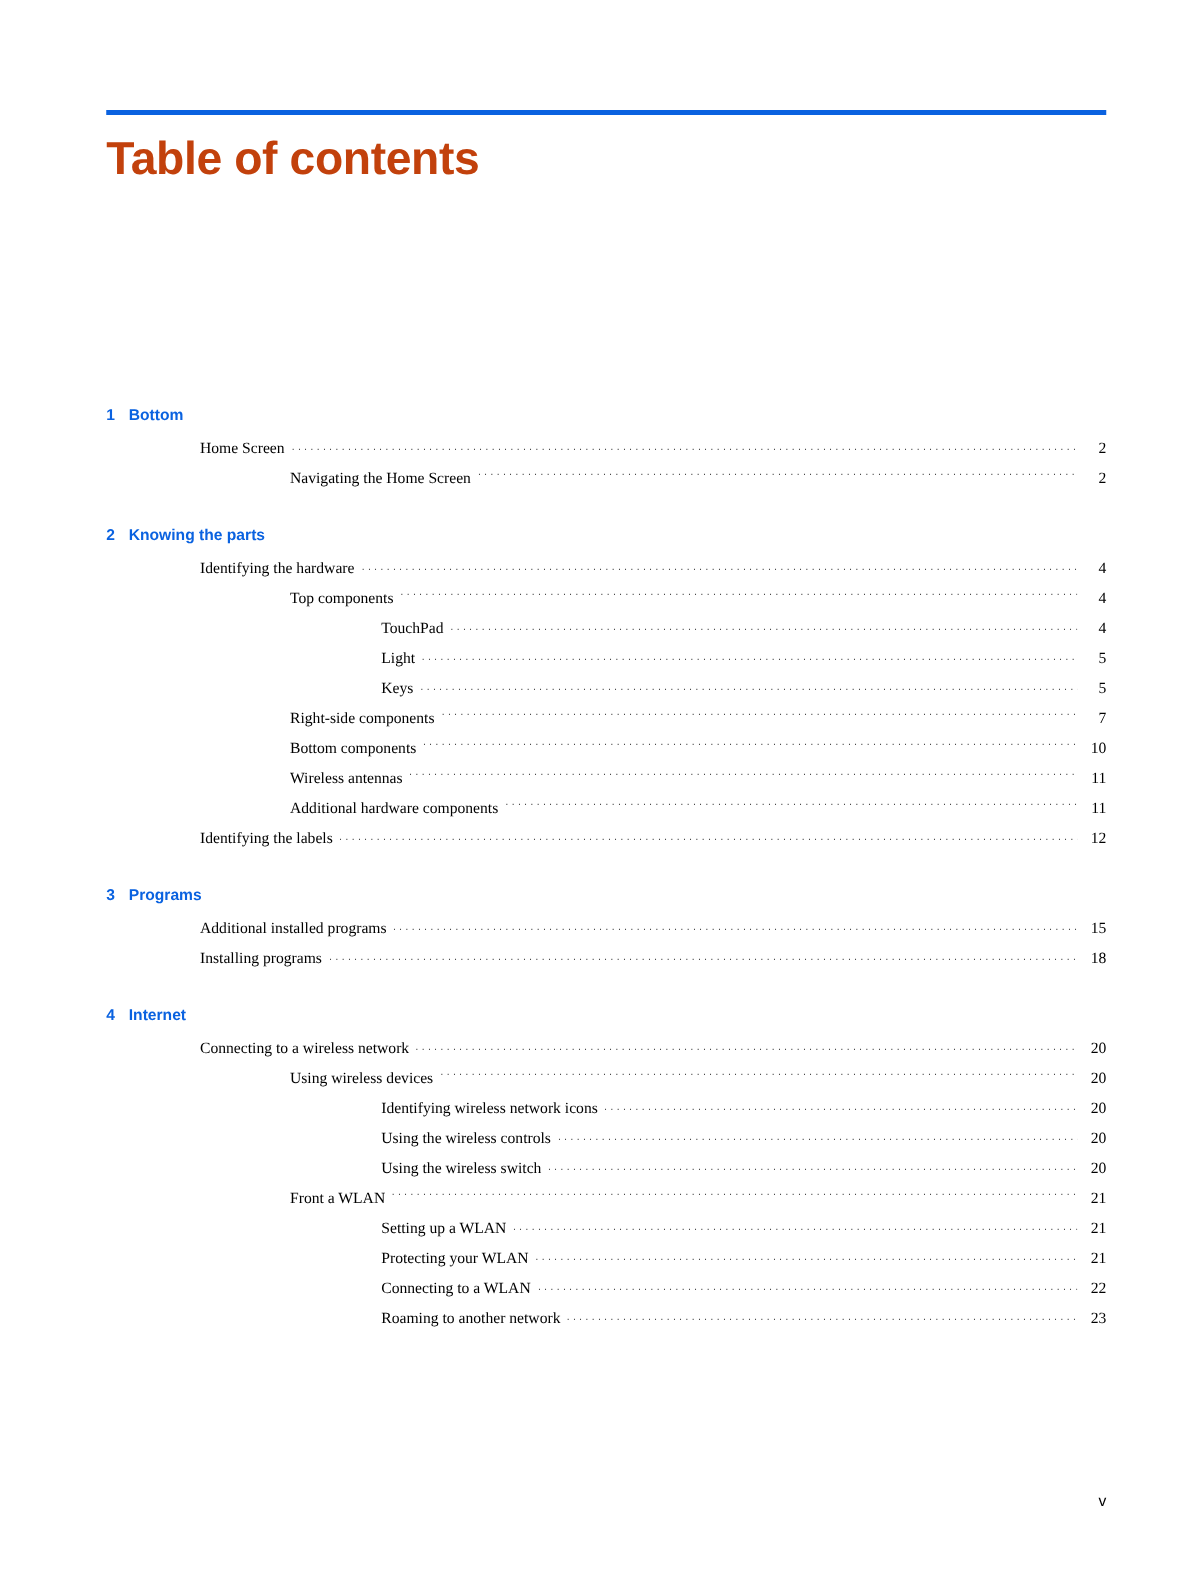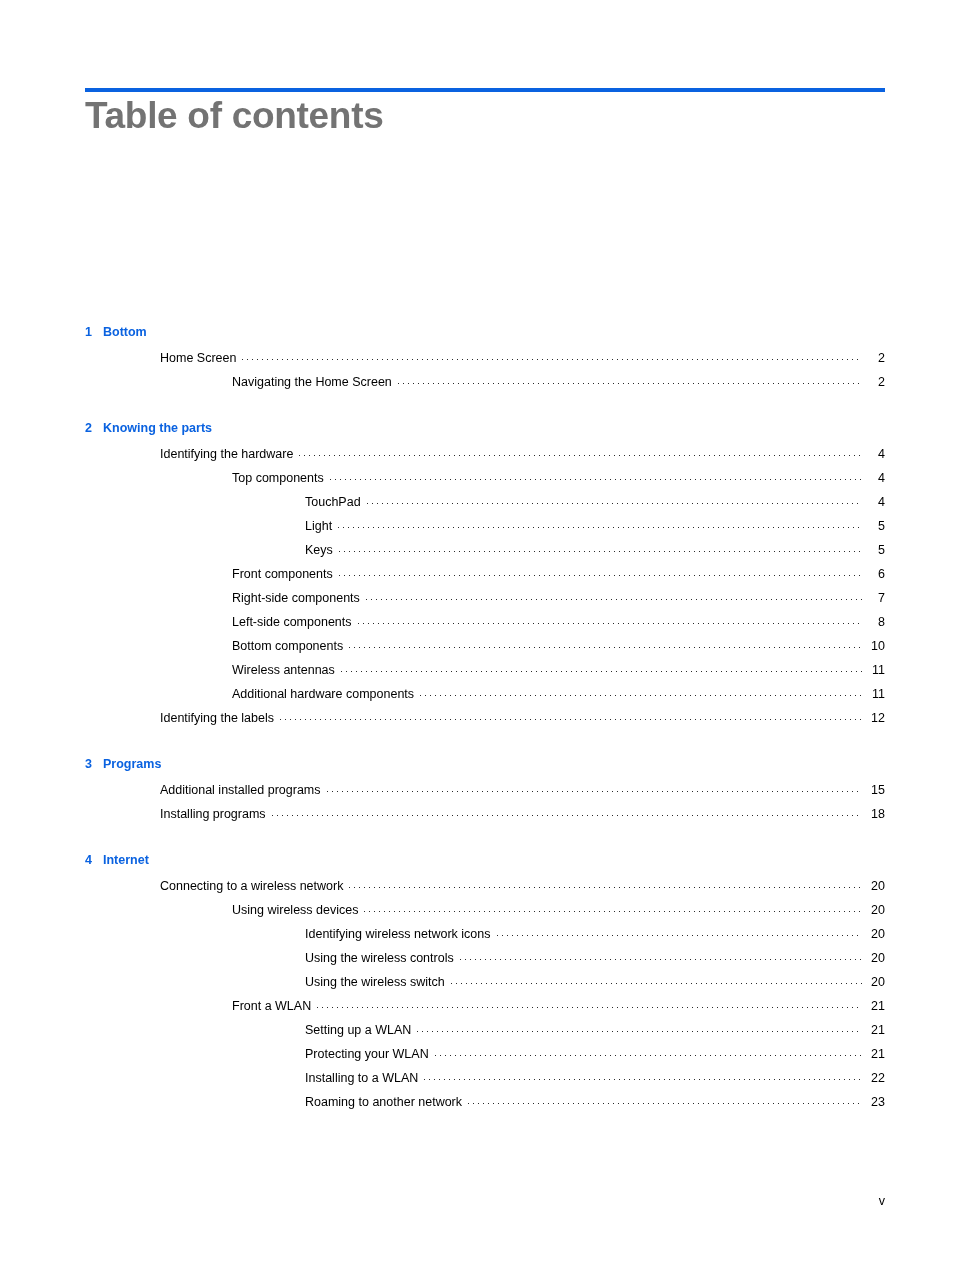--- a/index.html
+++ b/index.html
@@ -28,24 +28,24 @@
     top: 88px;
     width: 800px;
   }
   .title-rule {
     width: 800px;
     height: 4px;
     background: #0A62E0;
   }
   .doc-title {
     margin: 0;
-    padding-top: 3px;
+    padding-top: 14px;
     font-size: 37px;
     font-weight: bold;
-    color: #737373;
+    color: #c2410c;
     letter-spacing: -0.3px;
     line-height: 1.12;
   }
 
   
   .toc {
     position: absolute;
     left: 85px;
     top: 322px;
     width: 800px;
@@ -76,20 +76,21 @@
   }
 
   
   .entry {
     display: flex;
     align-items: baseline;
     font-size: 12.5px;
     line-height: 24px;
     color: #000000;
     white-space: nowrap;
+    font-family: Liberation Serif, serif;
   }
   .entry .label {
     flex: 0 0 auto;
     padding-right: 4px;
   }
   .entry .leader {
     flex: 1 1 auto;
     overflow: hidden;
     height: 12px;
     align-self: baseline;
@@ -110,21 +111,21 @@
   }
   .entry .pageno {
     flex: 0 0 auto;
     text-align: right;
     min-width: 18px;
     padding-left: 5px;
   }
 
   
   .lvl1 { margin-left: 75px;  }
-  .lvl2 { margin-left: 147px; }
+  .lvl2 { margin-left: 147px; align-items: center; }
   .lvl3 { margin-left: 220px; }
 
   
   .footer {
     position: absolute;
     left: 85px;
     top: 1193px;
     width: 800px;
     text-align: right;
     font-size: 12.5px;
@@ -183,33 +184,23 @@
           <span class="label">Light</span>
           <span class="leader"></span>
           <span class="pageno">5</span>
         </div>
         <div class="entry lvl3">
           <span class="label">Keys</span>
           <span class="leader"></span>
           <span class="pageno">5</span>
         </div>
         <div class="entry lvl2">
-          <span class="label">Front components</span>
-          <span class="leader"></span>
-          <span class="pageno">6</span>
-        </div>
-        <div class="entry lvl2">
           <span class="label">Right-side components</span>
           <span class="leader"></span>
           <span class="pageno">7</span>
-        </div>
-        <div class="entry lvl2">
-          <span class="label">Left-side components</span>
-          <span class="leader"></span>
-          <span class="pageno">8</span>
         </div>
         <div class="entry lvl2">
           <span class="label">Bottom components</span>
           <span class="leader"></span>
           <span class="pageno">10</span>
         </div>
         <div class="entry lvl2">
           <span class="label">Wireless antennas</span>
           <span class="leader"></span>
           <span class="pageno">11</span>
@@ -280,21 +271,21 @@
           <span class="label">Setting up a WLAN</span>
           <span class="leader"></span>
           <span class="pageno">21</span>
         </div>
         <div class="entry lvl3">
           <span class="label">Protecting your WLAN</span>
           <span class="leader"></span>
           <span class="pageno">21</span>
         </div>
         <div class="entry lvl3">
-          <span class="label">Installing to a WLAN</span>
+          <span class="label">Connecting to a WLAN</span>
           <span class="leader"></span>
           <span class="pageno">22</span>
         </div>
         <div class="entry lvl3">
           <span class="label">Roaming to another network</span>
           <span class="leader"></span>
           <span class="pageno">23</span>
         </div>
       </div>
     </div>

